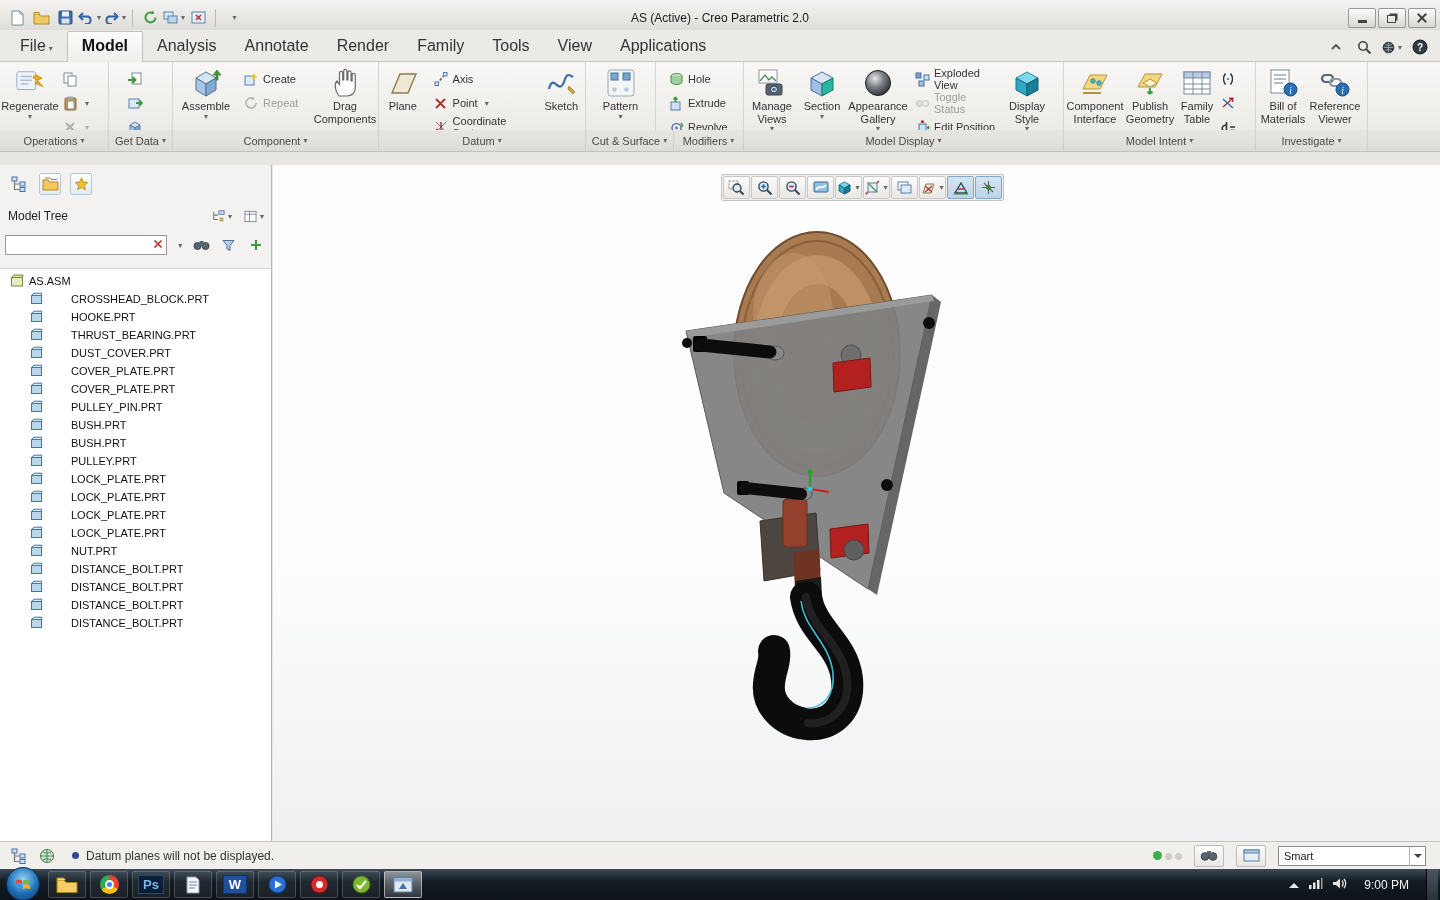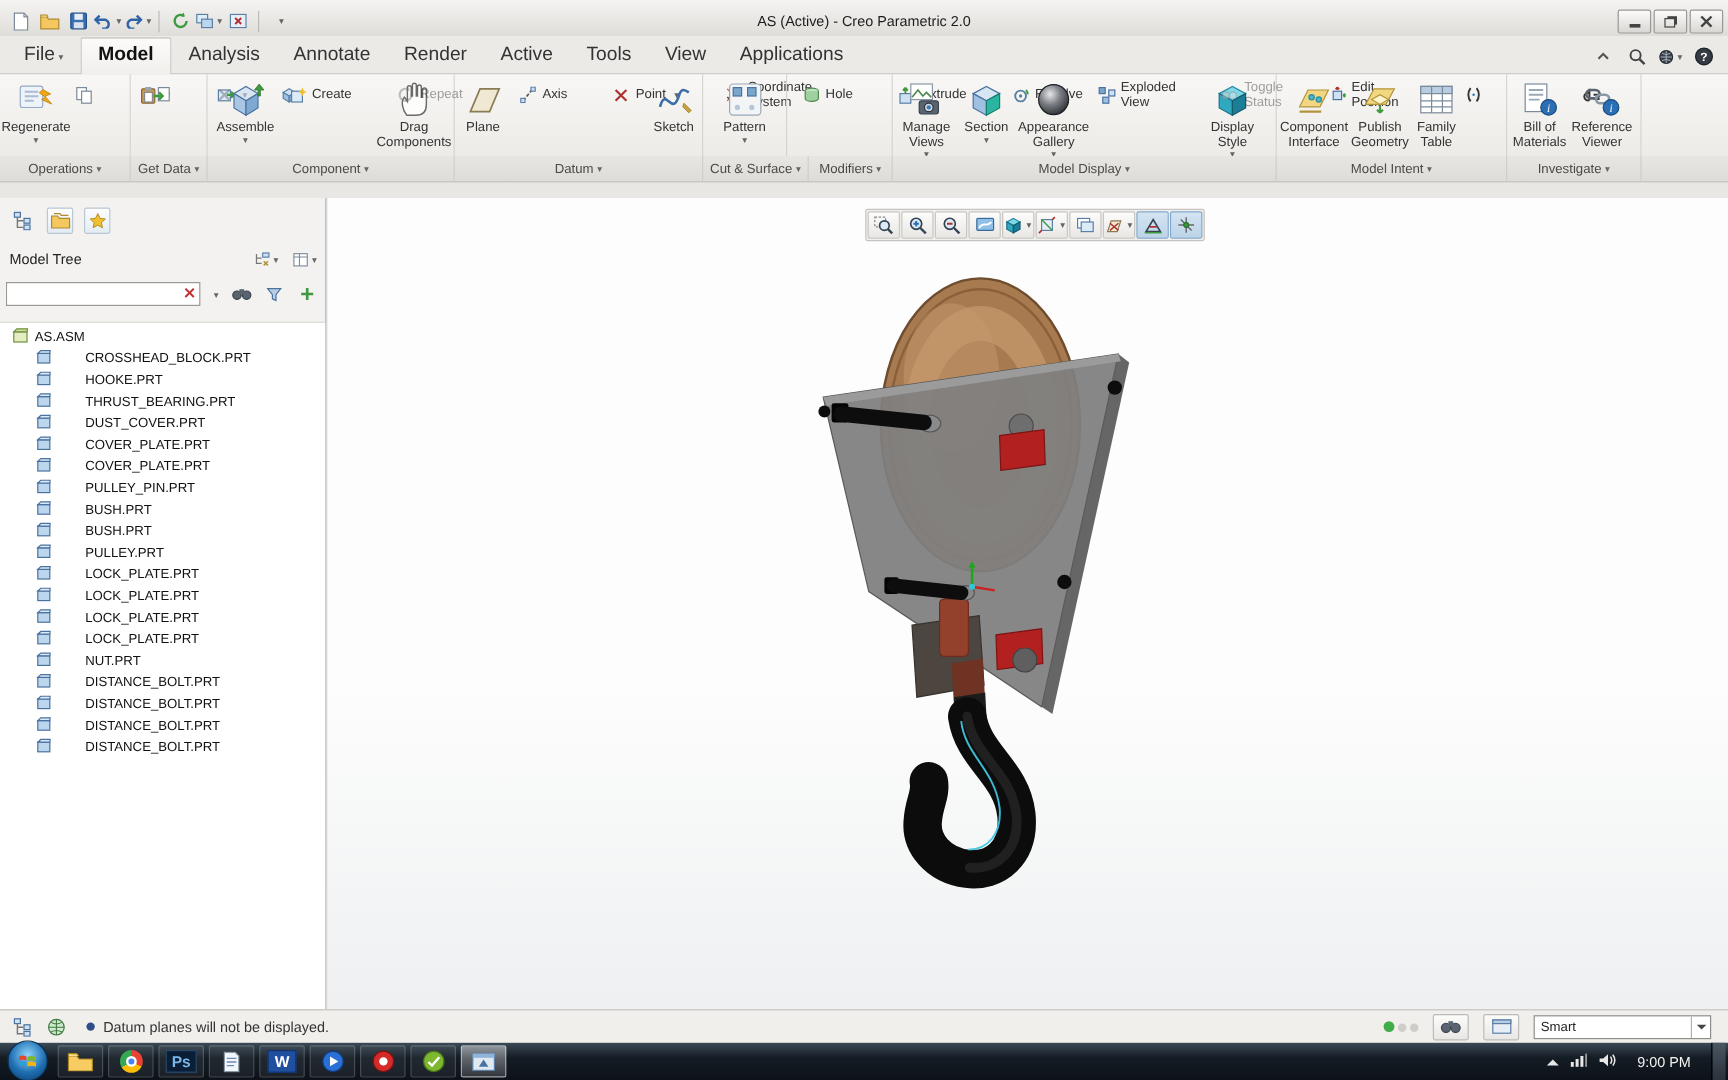--- a/index.html
+++ b/index.html
@@ -39,21 +39,21 @@
   
   #ribbon { position:absolute; top:62px; left:0; right:0; height:80px;
     background:linear-gradient(#f8f7f5,#ebe9e5); display:flex; align-items:stretch; }
   .rgroup { border-right:1px solid #d6d4d0; display:flex; align-items:flex-start; padding:3px 2px; }
   .g-ops{width:109px}.g-get{width:64px}.g-comp{width:206px}.g-datum{width:207px}
   .g-cut{width:88px}.g-mod{width:70px}.g-disp{width:320px}.g-intent{width:192px}.g-inv{width:112px}
   .big-btn { display:flex; flex-direction:column; align-items:center; width:56px; padding:2px 1px;
     font-size:11px; color:#333; border-radius:2px; }
   .bicon { width:32px; height:32px; display:flex; align-items:center; justify-content:center; }
   .blabel { text-align:center; line-height:1.15; margin-top:1px; }
-  .scol { display:flex; flex-direction:row; justify-content:flex-start; padding-top:2px;gap:29px; }
+  .scol { display:flex; flex-direction:column; justify-content:flex-start; padding-top:2px; }
   .srow { display:flex; align-items:center; gap:4px; height:24px; font-size:11px; color:#333; padding:0 4px; border-radius:2px; }
   .sicon { width:16px; height:16px; display:flex; align-items:center; justify-content:center; flex:none; }
 
   #grouplabels { position:absolute; top:130px; left:0; right:0; height:22px;
     background:linear-gradient(#e8e6e2,#dedcd7); border-bottom:1px solid #c2c0bc; display:flex; }
   .glabel { display:flex; align-items:center; justify-content:center; font-size:11px; color:#4a4a4a;
     border-right:1px solid #d0cecb; }
 
   
   #treepanel { position:absolute; top:165px; left:0; width:272px; bottom:59px;
@@ -183,21 +183,21 @@
       </div>
   </div>
 </div>
 
 <div id="tabrow">
   <div class="tab dd"><span>File</span></div>
   <div class="tab active"><span>Model</span></div>
   <div class="tab"><span>Analysis</span></div>
   <div class="tab"><span>Annotate</span></div>
   <div class="tab"><span>Render</span></div>
-  <div class="tab"><span>Active</span></div>
+  <div class="tab"><span>Family</span></div>
   <div class="tab"><span>Tools</span></div>
   <div class="tab"><span>View</span></div>
   <div class="tab"><span>Applications</span></div>
   <div class="tabrow-right">
     <div class="tbtn">
       <svg width="12" height="8" viewBox="0 0 12 8">
           <path d="M2 6 L6 2 L10 6" fill="none" stroke="#555" stroke-width="1.8"></path>
         </svg>
     </div>
     <div class="tbtn">

